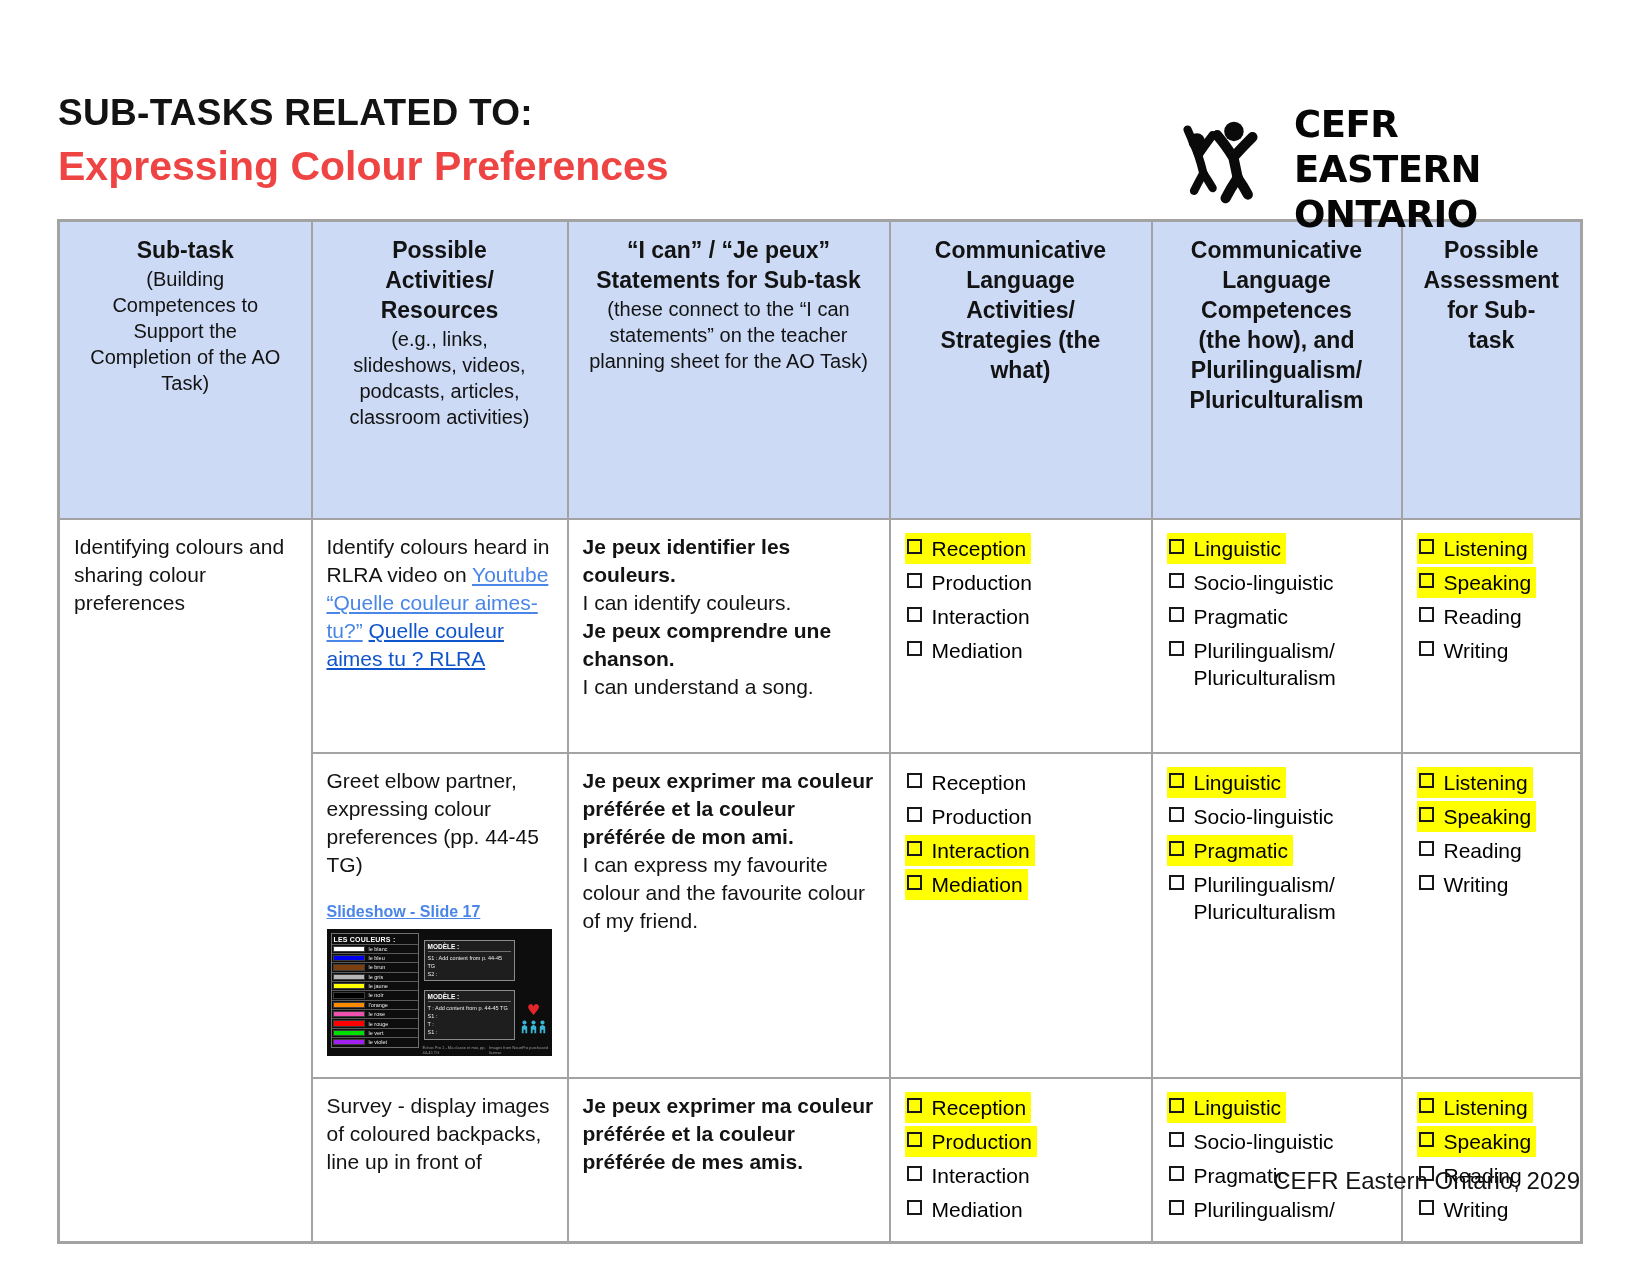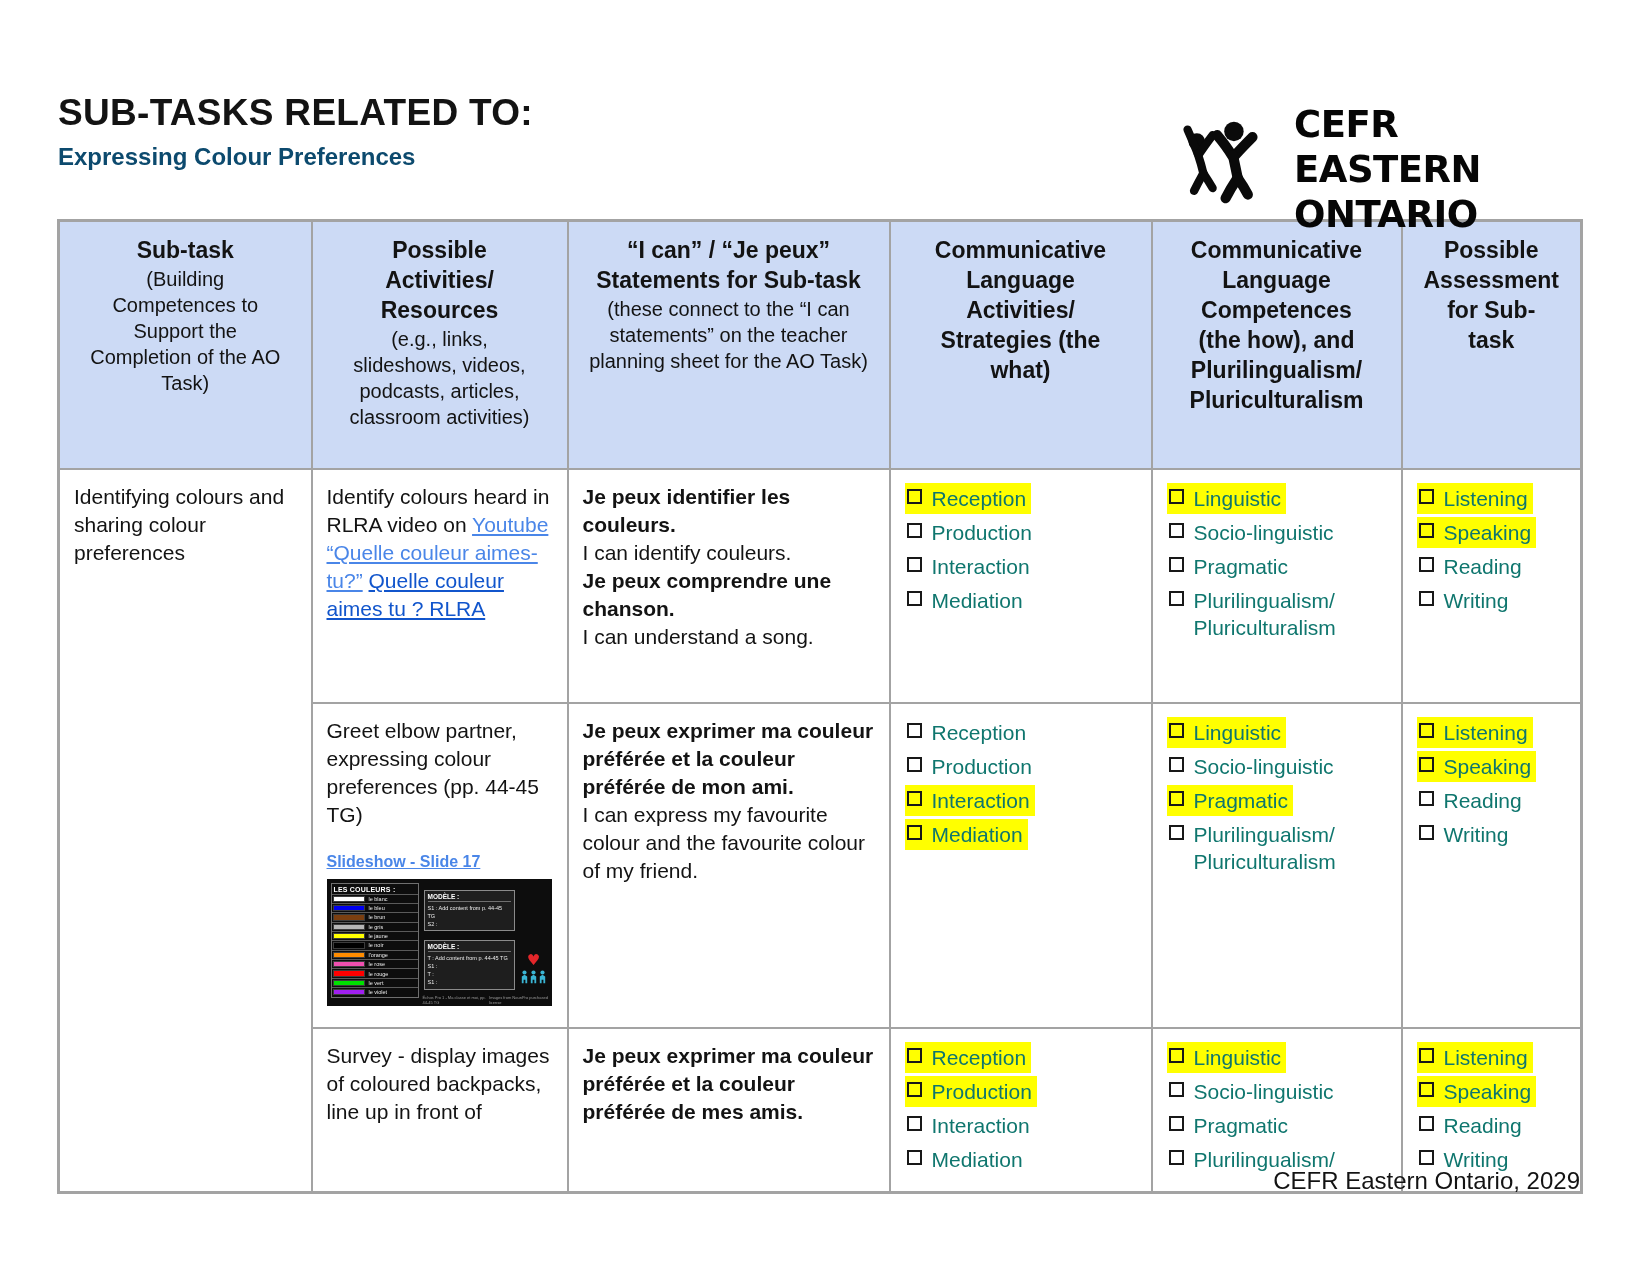--- a/index.html
+++ b/index.html
@@ -6,35 +6,35 @@
   html,body { background:#ffffff; }
   body {
     width:1651px; height:1275px; position:relative;
     font-family:"Liberation Sans", sans-serif; color:#111;
     overflow:hidden;
   }
 
   
   .title-block { position:absolute; left:58px; top:92px; }
   .title-block h1 { font-size:37px; font-weight:bold; letter-spacing:.3px; color:#131313; }
-  .title-block h2 { font-size:24px; font-weight:bold; margin-top:9px; color:#0c4a6e; }
+  .title-block h2 { font-size:41px; font-weight:bold; margin-top:9px; color:#ef4444; }
 
   
   .logo { position:absolute; left:1182px; top:88px; display:flex; gap:10px; z-index:6;align-items:center; }
   .logo-mark { width:102px; height:88px; flex:0 0 auto; }
   .logo-text { font-size:37px; font-weight:bold; line-height:45px; color:#060606; margin-top:14px; font-family:"DejaVu Sans", sans-serif; letter-spacing:-0.5px;}
 
   
   table.grid {
     position:absolute; left:57px; top:219px; width:1523px;
     border-collapse:collapse; table-layout:fixed; background:#fff;
     border:3px solid var(--border,#a3a3a3);
   }
   table.grid td, table.grid th { border:2px solid var(--border,#a3a3a3); vertical-align:top; padding:13px 14px; }
-  tr.hrow  { height:248px; }
+  tr.hrow  { height:298px; }
   tr.row1  { height:234px; }
   tr.row2  { height:325px; }
   tr.row3  { height:144px; }
 
   th.hcell { background:var(--header-bg,#ccdaf5); text-align:center; font-weight:normal; padding-top:19px; }
   .h-title { font-size:23px; font-weight:bold; line-height:30px; white-space:pre-line; color:#131313; }
   .h-sub   { font-size:20px; line-height:26px; white-space:pre-line; margin-top:1px; color:#131313; }
 
   .body-text, .seg { font-size:21px; line-height:28px; color:#131313; }
   .seg.b { font-weight:bold; }
@@ -42,21 +42,21 @@
   .doclink { text-decoration:underline; cursor:pointer; }
   .link1 { color:var(--link-light,#4a86e8); }
   .link2 { color:var(--link-dark,#1155cc); }
   .slideshow-link { display:inline-block; font-size:16px; margin-top:24px; font-weight:bold;}
 
   
   .check-item { display:flex; margin-bottom:3px; }
   .check-inner { display:flex; gap:10px; padding:2px 5px 2px 2px; align-items:flex-start; max-width:100%; }
   .check-inner.hl { background:var(--highlight,#ffff00); }
   .cb { flex:0 0 15px; width:15px; height:15px; border:2px solid #181818; margin-top:4px; background:transparent; }
-  .cb-label { font-size:21px; line-height:27px; color:#0f766e; }
+  .cb-label { font-size:21px; line-height:27px; color:#000000; }
 
   
   .slide { margin-top:8px; width:225px; height:127px; background:var(--slide-bg,#0d0d0d);
            position:relative; display:flex; gap:5px; padding:4px 4px 8px 4px; }
   .slide-left { width:88px; display:flex; flex-direction:column; border:1px solid #6f6f6f; }
   .slide-title { color:#fff; font-size:7px; font-weight:bold; padding:2px 2px 1px 2px; letter-spacing:.2px; }
   .crow { display:flex; flex:1; border-top:1px solid #5a5a5a; align-items:stretch; }
   .sw { width:32px; flex:0 0 32px; margin:1px; border:1px solid #3c3c3c; }
   .clabel { color:#ececec; font-size:5.5px; padding-left:3px; align-self:center; white-space:nowrap; }
   .slide-mid { flex:1; position:relative; }

